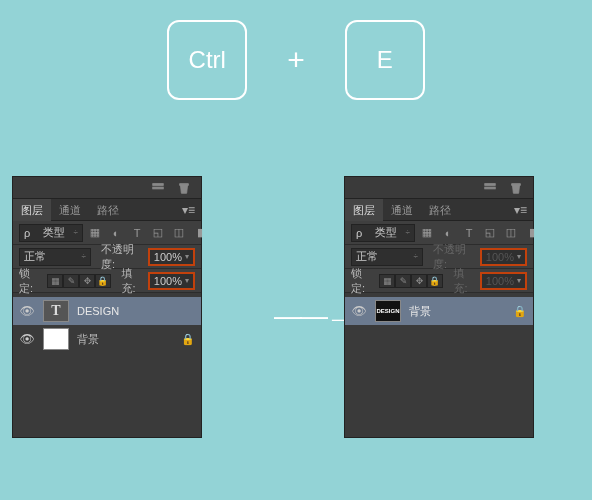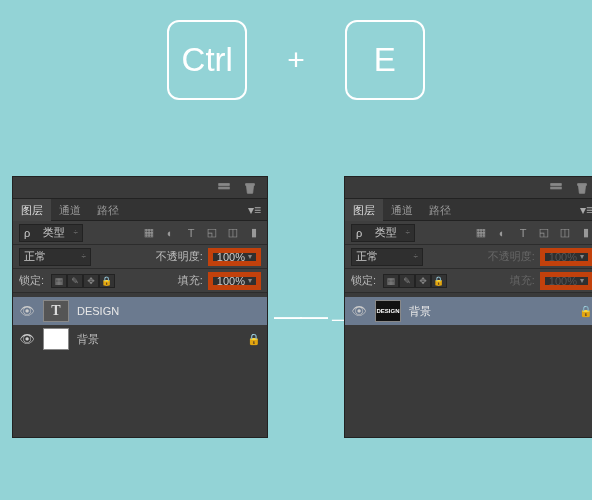--- a/index.html
+++ b/index.html
@@ -23,37 +23,37 @@
   }
   .keycap {
     width: 80px;
     height: 80px;
     border: 2px solid #fff;
     border-radius: 12px;
     display: flex;
     align-items: center;
     justify-content: center;
     color: #fff;
-    font-size: 33px;
+    font-size: 24px;
   }
   .plus {
     color: #fff;
     font-size: 30px;
   }
   .arrow {
     position: absolute;
     left: 274px;
     top: 300px;
     color: #fff;
     font-size: 28px;
     letter-spacing: -2px;
   }
   .panel {
     position: absolute;
-    width: 256px;
+    width: 190px;
     background: #3a3a3a;
     border: 1px solid #222;
     font-size: 11px;
     color: #bbb;
   }
   .panel.left { left: 12px; top: 176px; height: 262px; }
   .panel.right { left: 344px; top: 176px; height: 262px; }
   .panel-top {
     height: 22px;
     background: #3a3a3a;
@@ -108,21 +108,21 @@
     min-width: 64px;
     color: #ccc;
   }
   .sel .chev { font-size: 8px; color: #888; margin-left: 4px; }
   .lbl { color: #bbb; }
   .lbl.dim { color: #666; }
   .val {
     display: inline-flex;
     align-items: center;
     background: #2f2f2f;
-    border: 5px solid #c2410c;
+    border: 2px solid #c2410c;
     height: 18px;
     padding: 0 4px;
     color: #ccc;
   }
   .val.dim { color: #555; }
   .val .chev { font-size: 8px; color: #888; margin-left: 3px; }
   .icon-strip {
     display: flex;
     align-items: center;
     gap: 7px;

